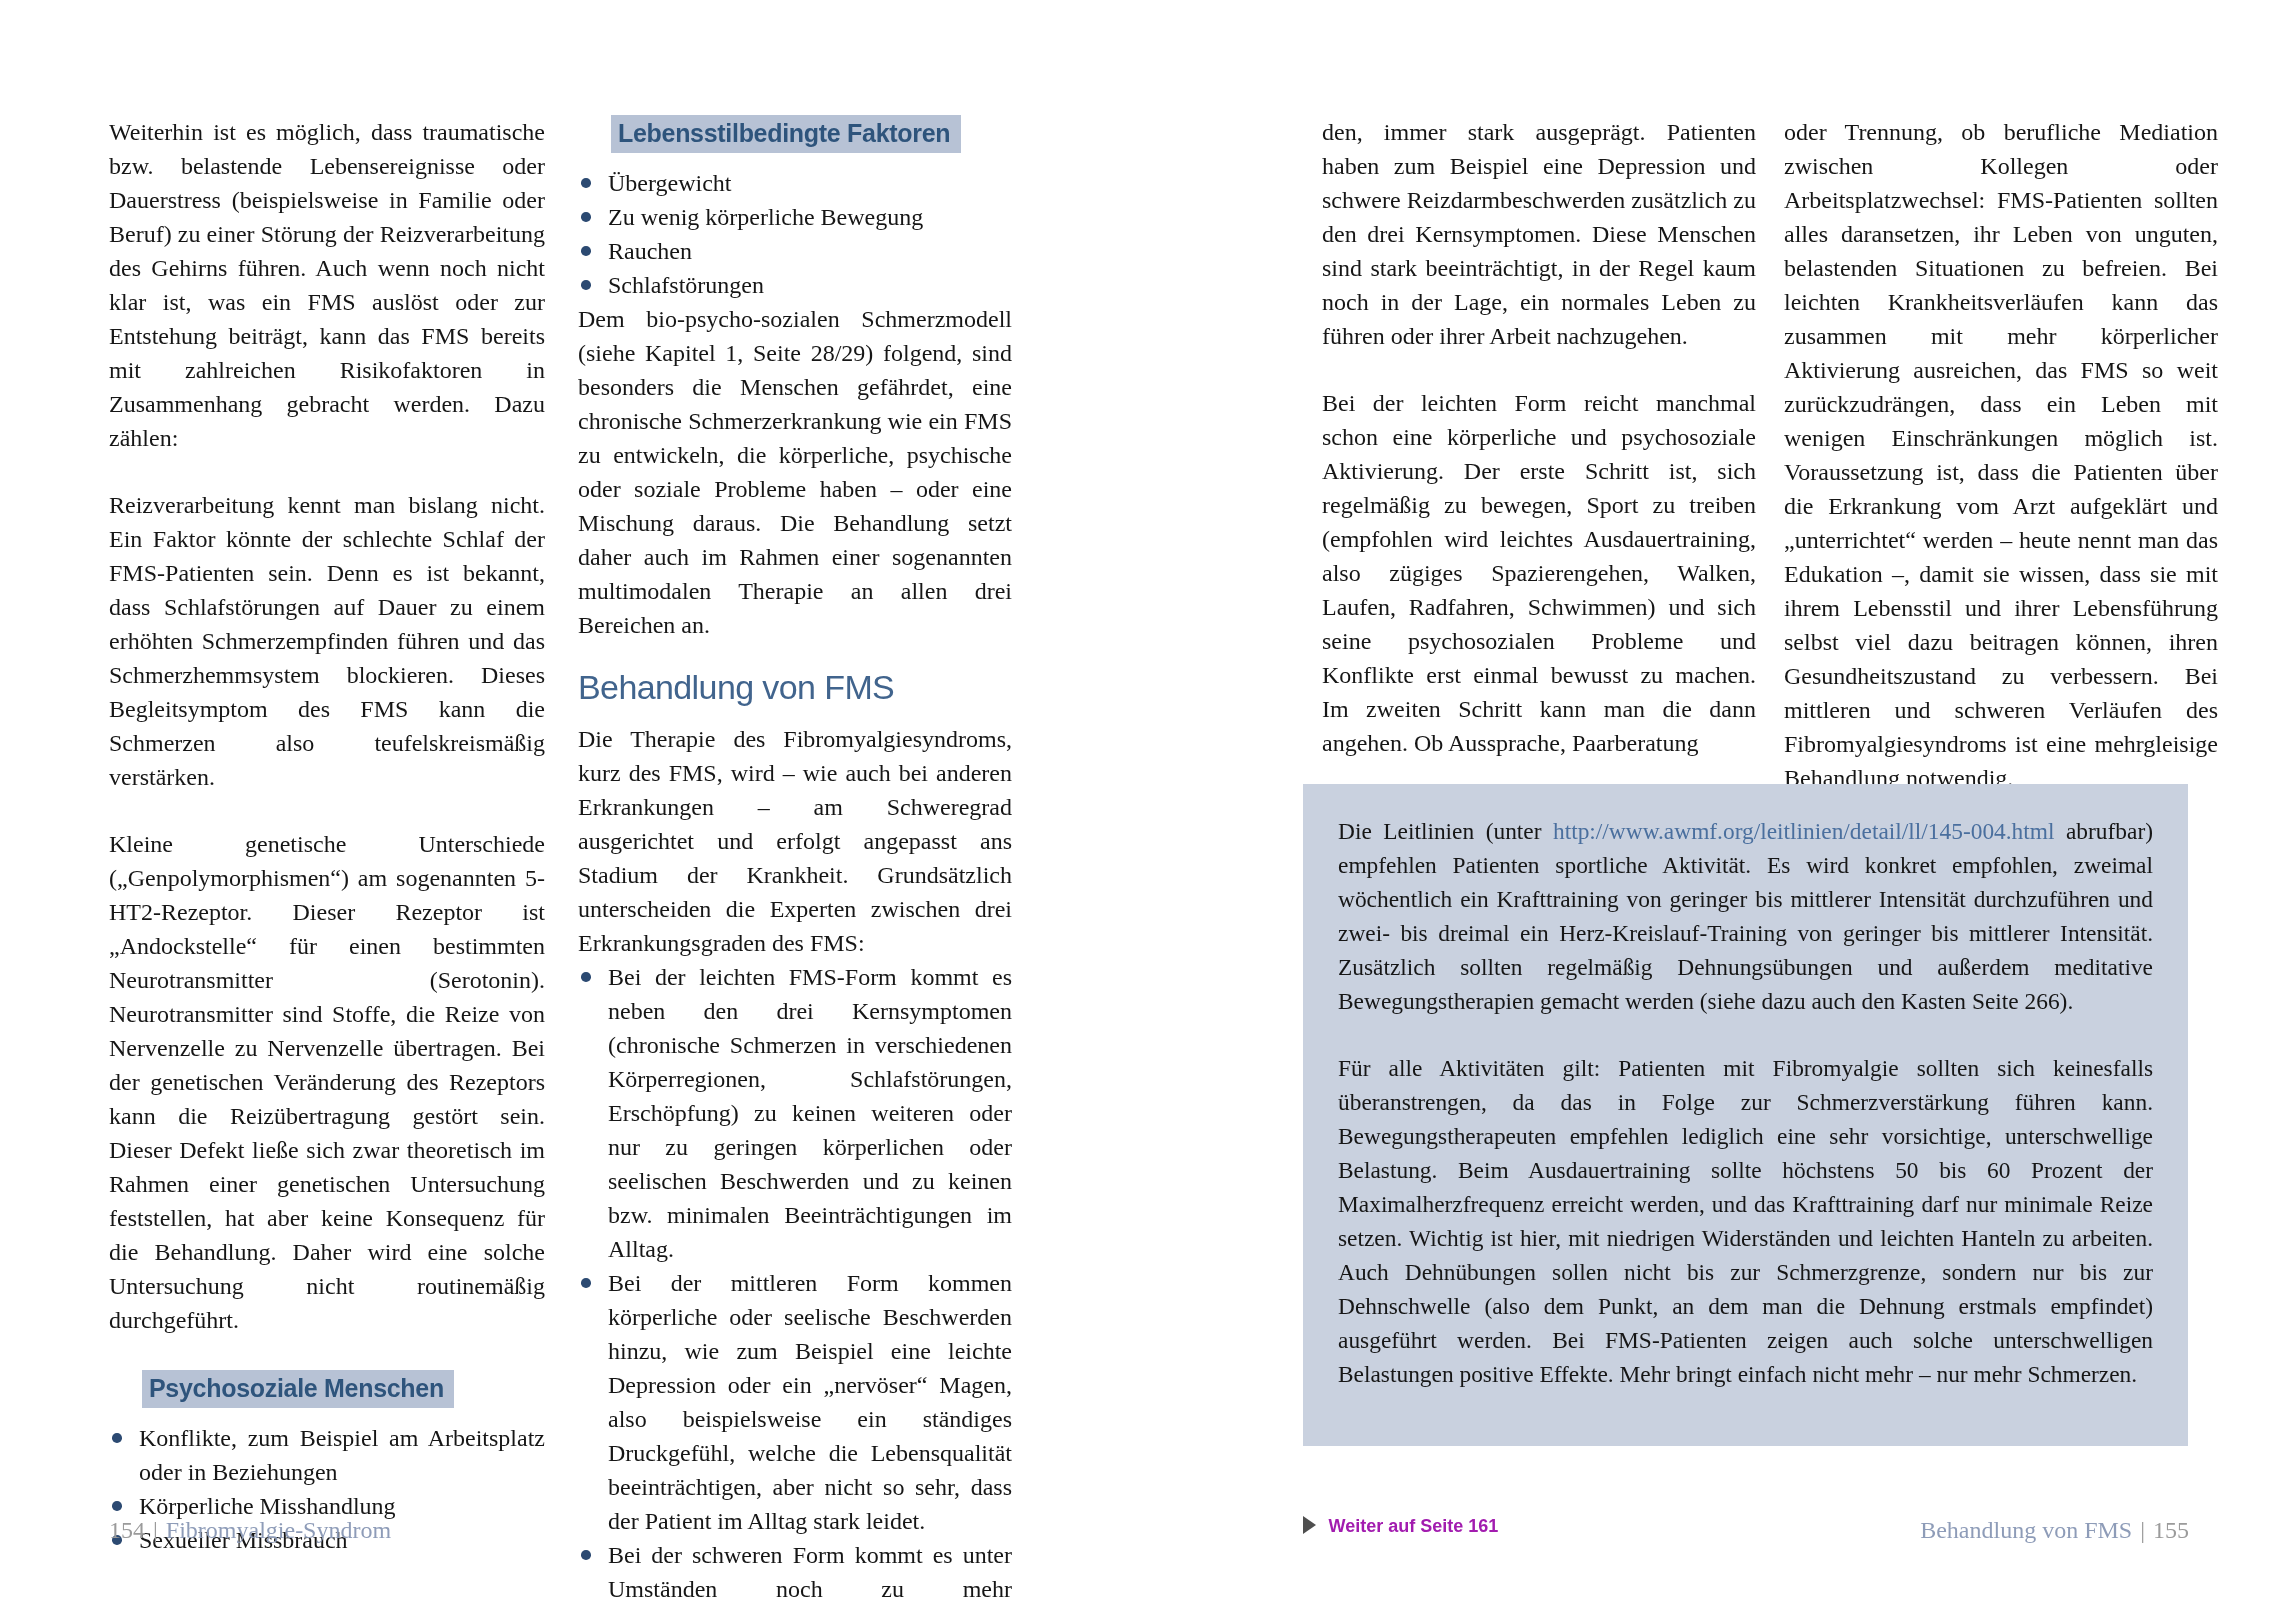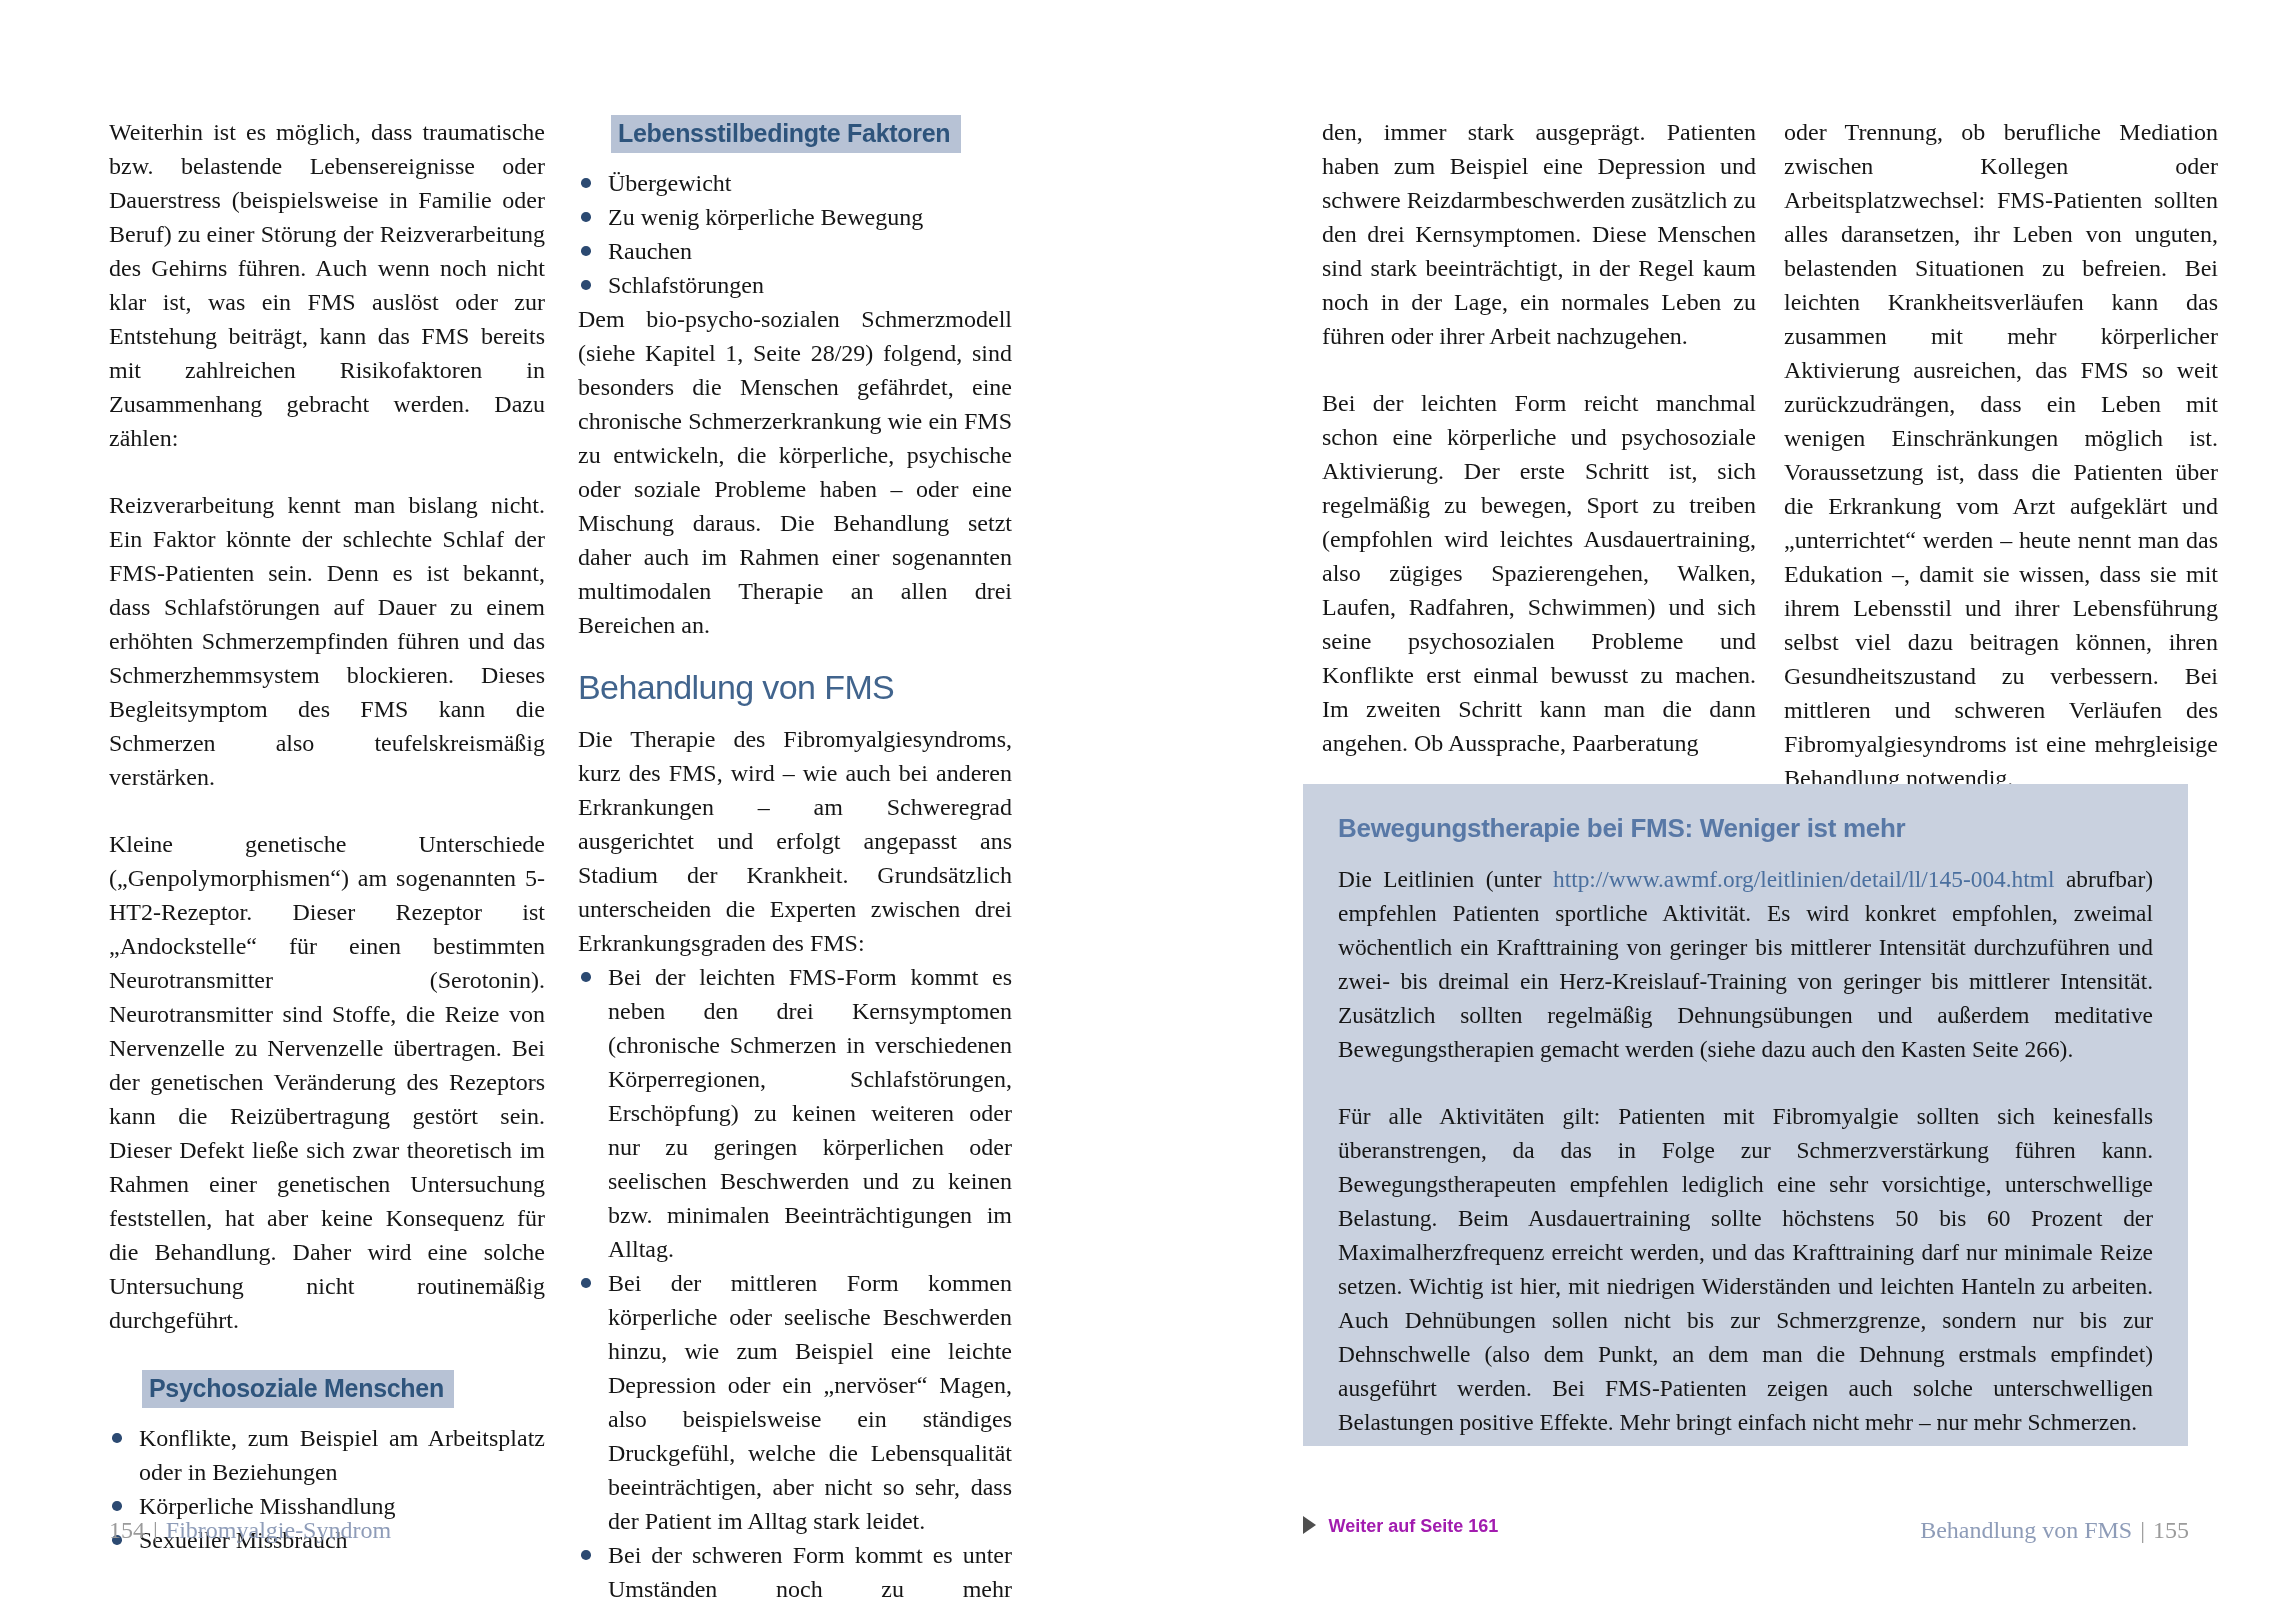--- a/index.html
+++ b/index.html
@@ -131,21 +131,20 @@
 <section class="col" id="col3">
   <p>den, immer stark ausgeprägt. Patienten haben zum Beispiel eine Depression und schwere Reizdarmbeschwerden zusätzlich zu den drei Kernsymptomen. Diese Menschen sind stark beeinträchtigt, in der Regel kaum noch in der Lage, ein normales Leben zu führen oder ihrer Arbeit nachzugehen.</p>
   <p>Bei der leichten Form reicht manchmal schon eine körperliche und psychosoziale Aktivierung. Der erste Schritt ist, sich regelmäßig zu bewegen, Sport zu treiben (empfohlen wird leichtes Ausdauertraining, also zügiges Spazierengehen, Walken, Laufen, Radfahren, Schwimmen) und sich seine psychosozialen Probleme und Konflikte erst einmal bewusst zu machen. Im zweiten Schritt kann man die dann angehen. Ob Aussprache, Paarberatung</p>
 </section>
 
 <section class="col" id="col4">
   <p>oder Trennung, ob berufliche Mediation zwischen Kollegen oder Arbeitsplatzwechsel: FMS-Patienten sollten alles daransetzen, ihr Leben von unguten, belastenden Situationen zu befreien. Bei leichten Krankheitsverläufen kann das zusammen mit mehr körperlicher Aktivierung ausreichen, das FMS so weit zurückzudrängen, dass ein Leben mit wenigen Einschränkungen möglich ist. Voraussetzung ist, dass die Patienten über die Erkrankung vom Arzt aufgeklärt und „unterrichtet“ werden – heute nennt man das Edukation –, damit sie wissen, dass sie mit ihrem Lebensstil und ihrer Lebensführung selbst viel dazu beitragen können, ihren Gesundheitszustand zu verbessern. Bei mittleren und schweren Verläufen des Fibromyalgiesyndroms ist eine mehrgleisige Behandlung notwendig.</p>
 </section>
 
 <aside class="infobox">
-  <h3>Bewegungstherapie bei FMS: Weniger ist mehr</h3>
   <p><span>Die Leitlinien (unter </span><a href="#">http://www.awmf.org/leitlinien/detail/ll/145-004.html</a><span> abrufbar) empfehlen Patienten sportliche Aktivität. Es wird konkret empfohlen, zweimal wöchentlich ein Krafttraining von geringer bis mittlerer Intensität durchzuführen und zwei- bis dreimal ein Herz-Kreislauf-Training von geringer bis mittlerer Intensität. Zusätzlich sollten regelmäßig Dehnungsübungen und außerdem meditative Bewegungstherapien gemacht werden (siehe dazu auch den Kasten Seite 266).</span></p>
   <p>Für alle Aktivitäten gilt: Patienten mit Fibromyalgie sollten sich keinesfalls überanstrengen, da das in Folge zur Schmerzverstärkung führen kann. Bewegungstherapeuten empfehlen lediglich eine sehr vorsichtige, unterschwellige Belastung. Beim Ausdauertraining sollte höchstens 50 bis 60 Prozent der Maximalherzfrequenz erreicht werden, und das Krafttraining darf nur minimale Reize setzen. Wichtig ist hier, mit niedrigen Widerständen und leichten Hanteln zu arbeiten. Auch Dehnübungen sollen nicht bis zur Schmerzgrenze, sondern nur bis zur Dehnschwelle (also dem Punkt, an dem man die Dehnung erstmals empfindet) ausgeführt werden. Bei FMS-Patienten zeigen auch solche unterschwelligen Belastungen positive Effekte. Mehr bringt einfach nicht mehr – nur mehr Schmerzen.</p>
 </aside>
 
 <div class="footer footer-left">
   <span class="pg-num">154</span><span class="pg-sep">|</span><span class="pg-title">Fibromyalgie-Syndrom</span>
 </div>
 
 <div class="footer footer-center">
   <span class="arrow-right"></span><span>Weiter auf Seite 161</span>

